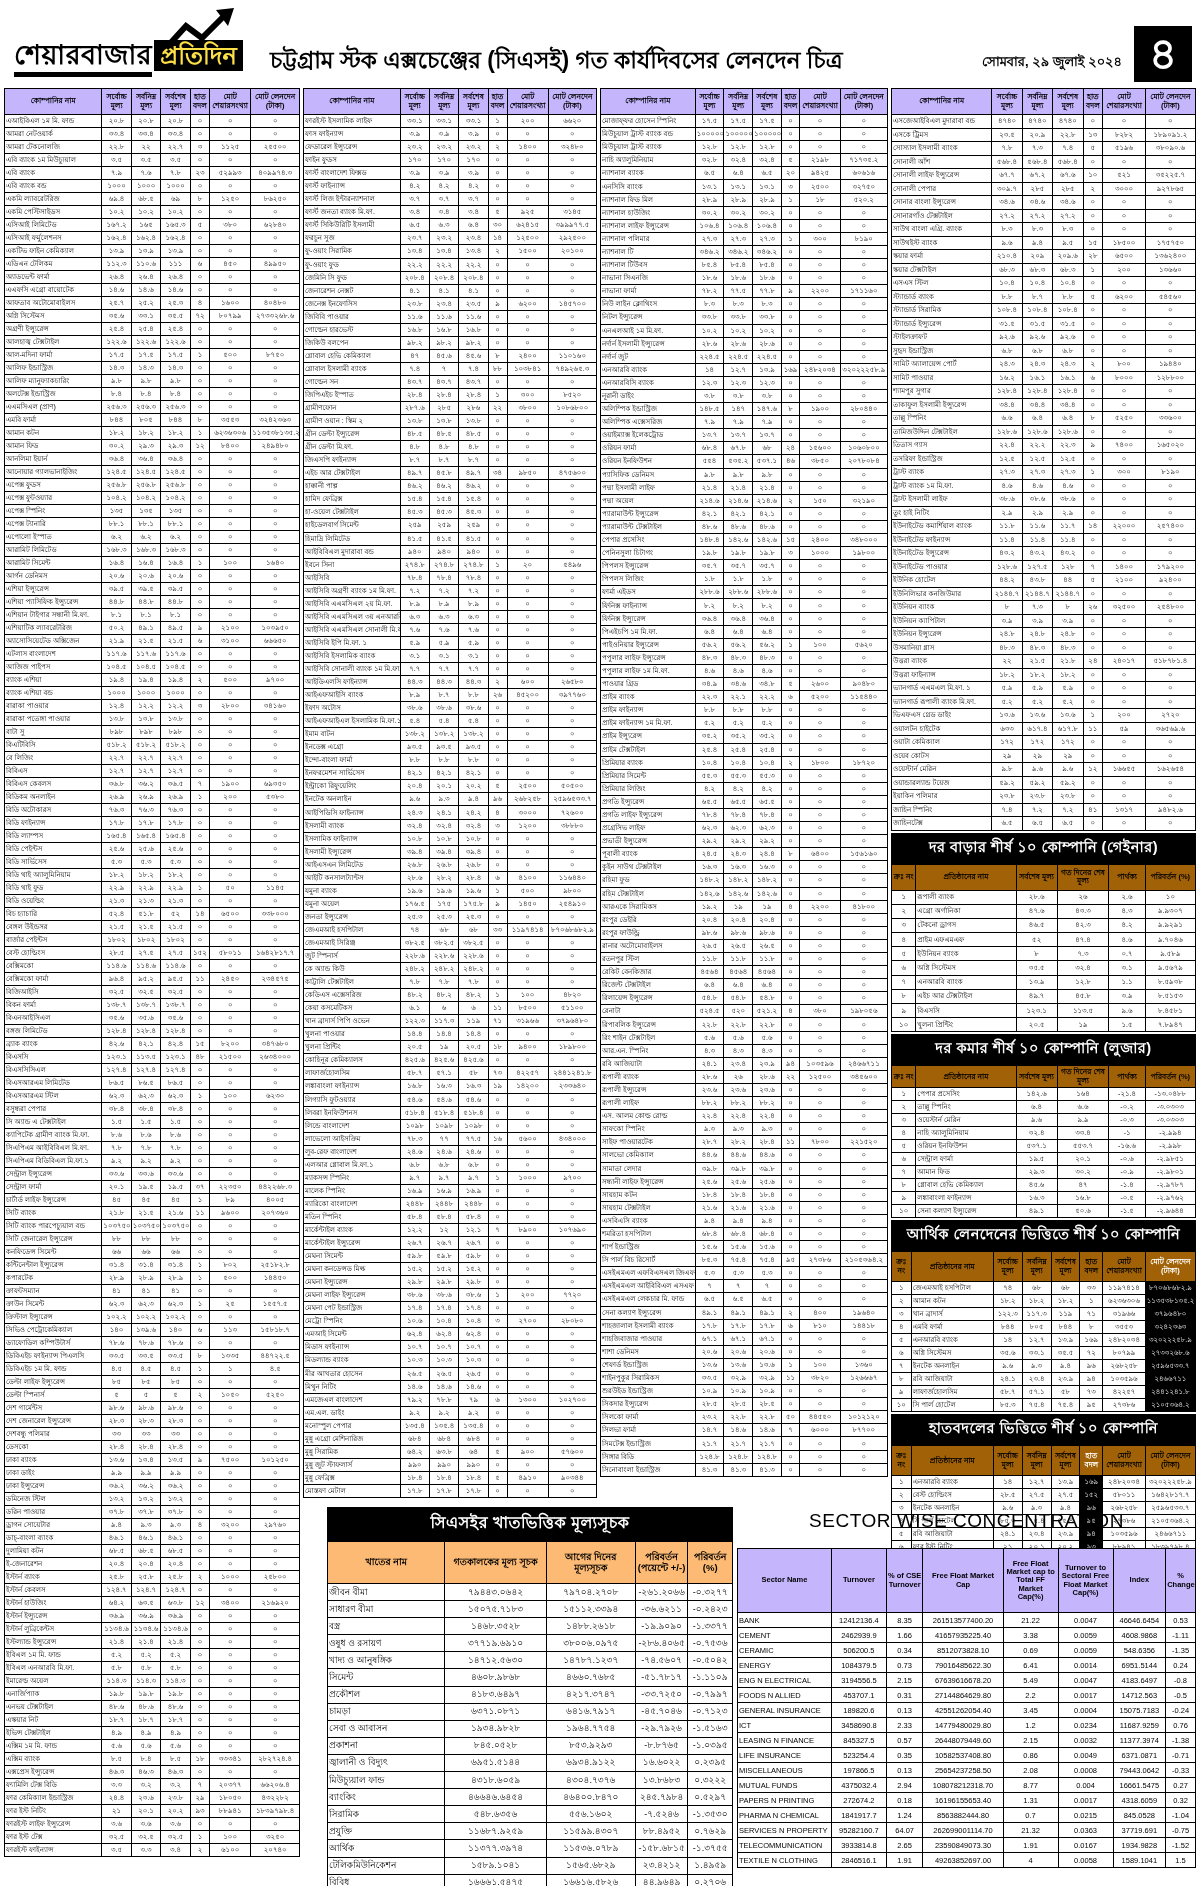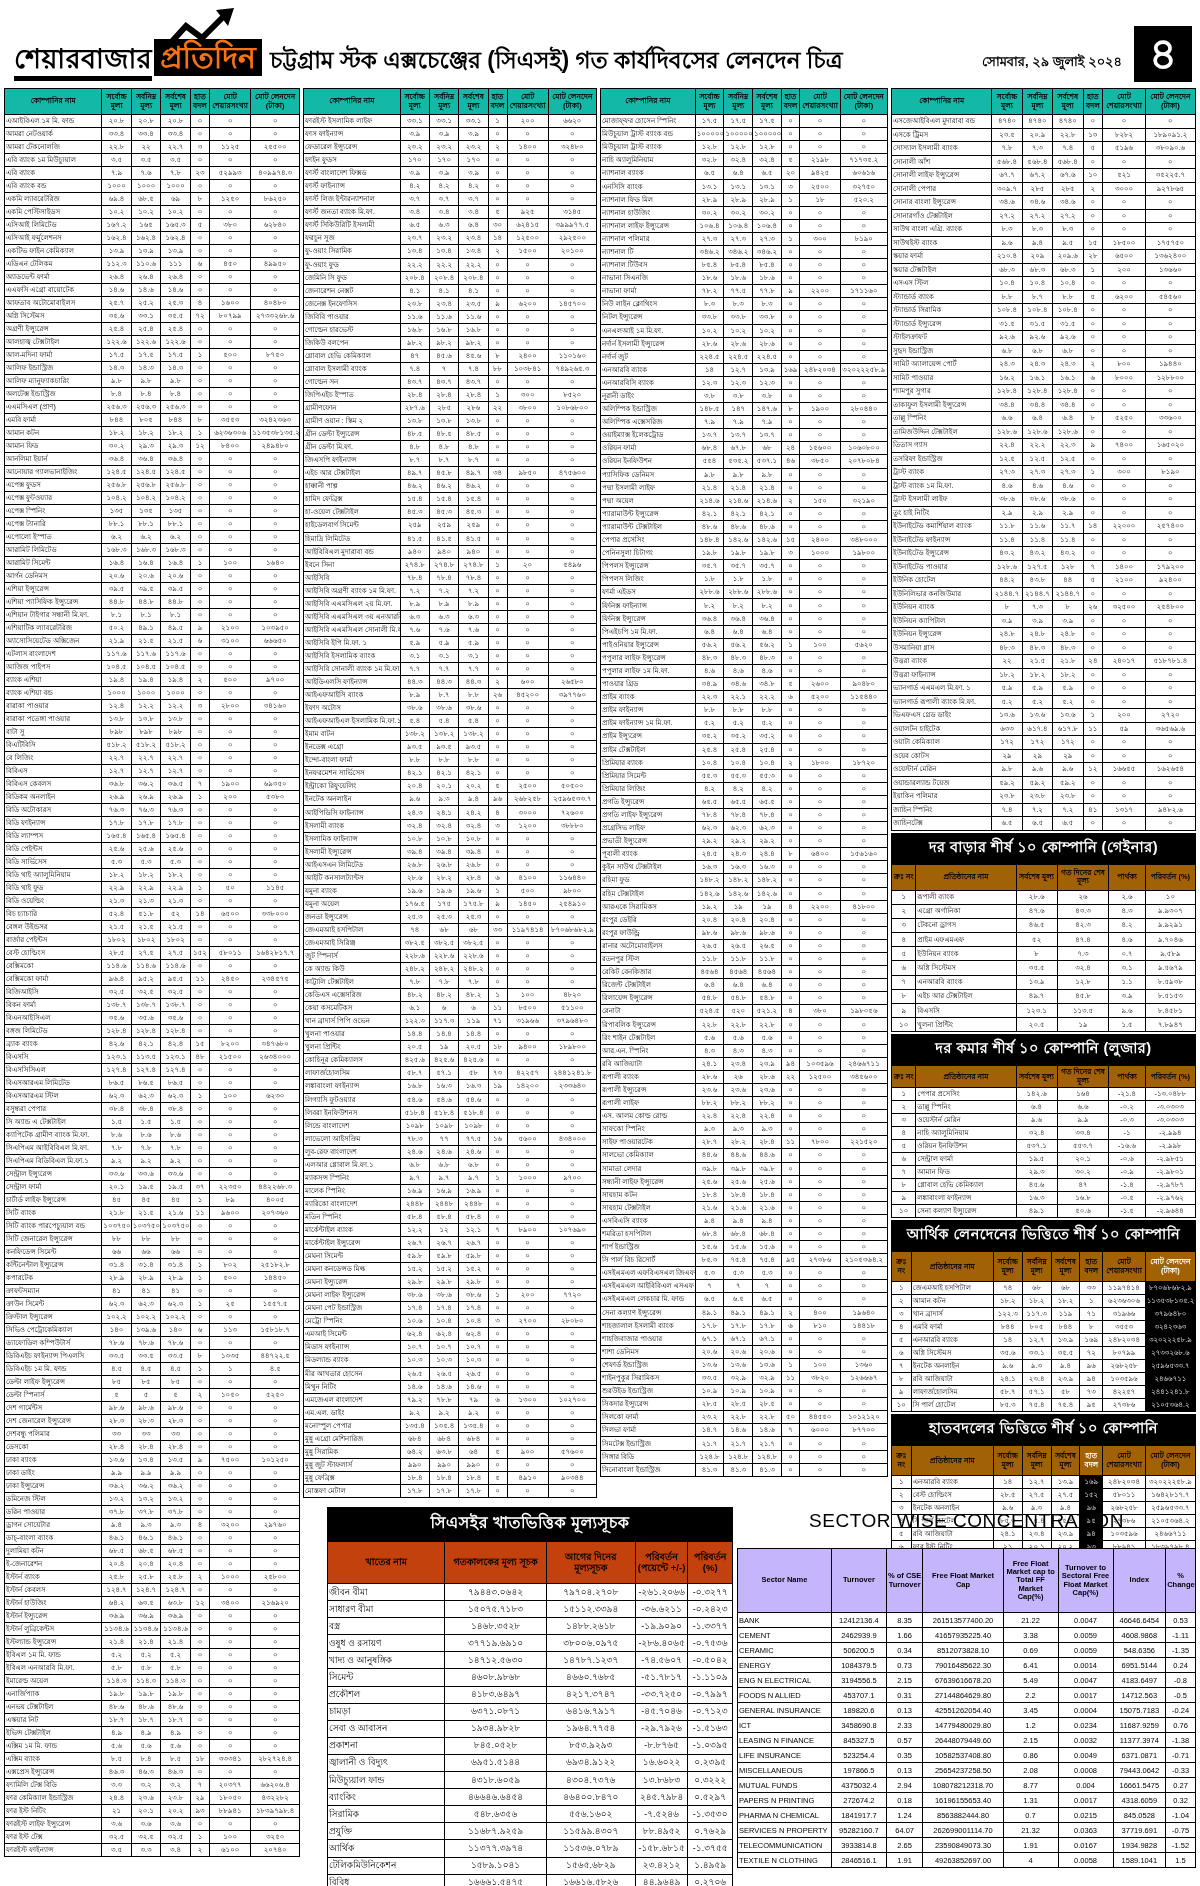--- a/index.html
+++ b/index.html
@@ -3,60 +3,60 @@
 <meta charset="utf-8">
 <style>
   html,body{margin:0;padding:0;background:#888;}
   *{box-sizing:border-box;}
   .page{width:1200px;height:1886px;position:relative;background:#fff;overflow:hidden;
         font-family:"Liberation Sans",sans-serif;color:#000;}
   
   .hdr{position:absolute;left:0;top:0;width:1200px;height:86px;}
   .logo{position:absolute;left:14px;top:34px;width:250px;height:48px;}
   .logo .l1{font-size:27px;font-weight:900;letter-spacing:.5px;border-bottom:5px solid #000;padding-bottom:2px;}
-  .logo .l2{font-size:30px;font-weight:900;color:#f97316;background:#000;padding:2px 6px;margin-left:2px;margin-top:28px;}
+  .logo .l2{font-size:24px;font-weight:900;color:#fde047;background:#000;padding:2px 6px;margin-left:2px;margin-top:28px;}
   .logo svg{position:absolute;left:150px;top:-26px;}
   .main-title{position:absolute;left:270px;top:42px;width:570px;font-size:23px;font-weight:bold;white-space:nowrap;}
   .date{position:absolute;right:78px;top:52px;font-size:13px;font-weight:bold;}
   .pageno{position:absolute;right:8px;top:26px;width:58px;height:56px;background:#000;color:#fff;
           font-size:44px;font-weight:bold;text-align:center;line-height:56px;}
   
   table{border-collapse:collapse;width:100%;table-layout:fixed;}
   th,td{border:1px solid #000;padding:0 1px;overflow:hidden;white-space:nowrap;text-align:center;}
   td.name{text-align:left;}
   th{font-weight:bold;white-space:normal;line-height:1.12;}
   .hl{background:#000;color:#fff;}
   
   .col{position:absolute;top:88px;}
   .c1{left:4px;width:296px;--rh:12.9px;}
   .c2{left:303px;width:294px;--rh:13.05px;}
   .c3{left:600px;width:288px;--rh:13.1px;}
   .c4{left:891px;width:305px;--rh:13.5px;}
-  .stock th{font-size:7.5px;height:26px;background:#14b8a6;}
+  .stock th{font-size:7.5px;height:26px;background:#c4b5fd;}
   .stock td{font-size:7px;height:var(--rh,13px);}
   .stock th:nth-child(1){width:33%;} .stock th:nth-child(2),.stock th:nth-child(3),.stock th:nth-child(4){width:10%;}
   .stock th:nth-child(5){width:6.5%;} .stock th:nth-child(6){width:14%;} .stock th:nth-child(7){width:16.5%;}
   
   .bar{background:#000;color:#fff;font-size:14.5px;font-weight:bold;text-align:center;
        padding:3px 0 4px;margin-top:2px;letter-spacing:.5px;}
   
   .t10 th{font-size:7.5px;background:#a16207;}
   .t10 td{font-size:7px;}
   .g10 td{height:14.2px;} .g10 th{height:26px;}
   .l10 td{height:10px;} .l10 th{height:22px;}
   .v10 td{height:12.6px;} .v10 th{height:30px;}
   .h10 td{height:10.4px;} .h10 th{height:30px;}
   .t6 th:nth-child(1){width:8%;} .t6 th:nth-child(2){width:33%;} .t6 th:nth-child(3){width:13.5%;}
   .t6 th:nth-child(4){width:17%;} .t6 th:nth-child(5){width:12%;} .t6 th:nth-child(6){width:16.5%;}
   .t8 th:nth-child(1){width:6.5%;} .t8 th:nth-child(2){width:27%;} .t8 th:nth-child(3),.t8 th:nth-child(4),
   .t8 th:nth-child(5){width:9.5%;} .t8 th:nth-child(6){width:7.5%;} .t8 th:nth-child(7){width:14%;} .t8 th:nth-child(8){width:16.5%;}
   
   .cse{position:absolute;left:327px;top:1505px;width:406px;}
   .cse .bar{font-size:16px;}
-  .cse th{font-size:9.5px;background:#c2410c;height:42px;}
+  .cse th{font-size:9.5px;background:#fdba74;height:42px;}
   .cse td{font-size:9px;height:17.1px;}
   .cse th:nth-child(1){width:29%;} .cse th:nth-child(2){width:25%;} .cse th:nth-child(3){width:22%;}
   .cse th:nth-child(4){width:13%;} .cse th:nth-child(5){width:11%;}
   
   .sector{position:absolute;left:737px;top:1510px;width:459px;}
   .sector-title{font-size:19px;font-weight:normal;text-align:center;letter-spacing:.5px;margin-bottom:16px;}
   .sector th{font-size:7.5px;background:#c4b5fd;height:64px;white-space:normal;}
   .sector td{font-size:7.5px;height:15px;}
   .sector th:nth-child(1){width:20.5%;} .sector th:nth-child(2){width:12%;} .sector th:nth-child(3){width:8%;}
   .sector th:nth-child(4){width:17.5%;} .sector th:nth-child(5){width:12%;} .sector th:nth-child(6){width:12%;}

